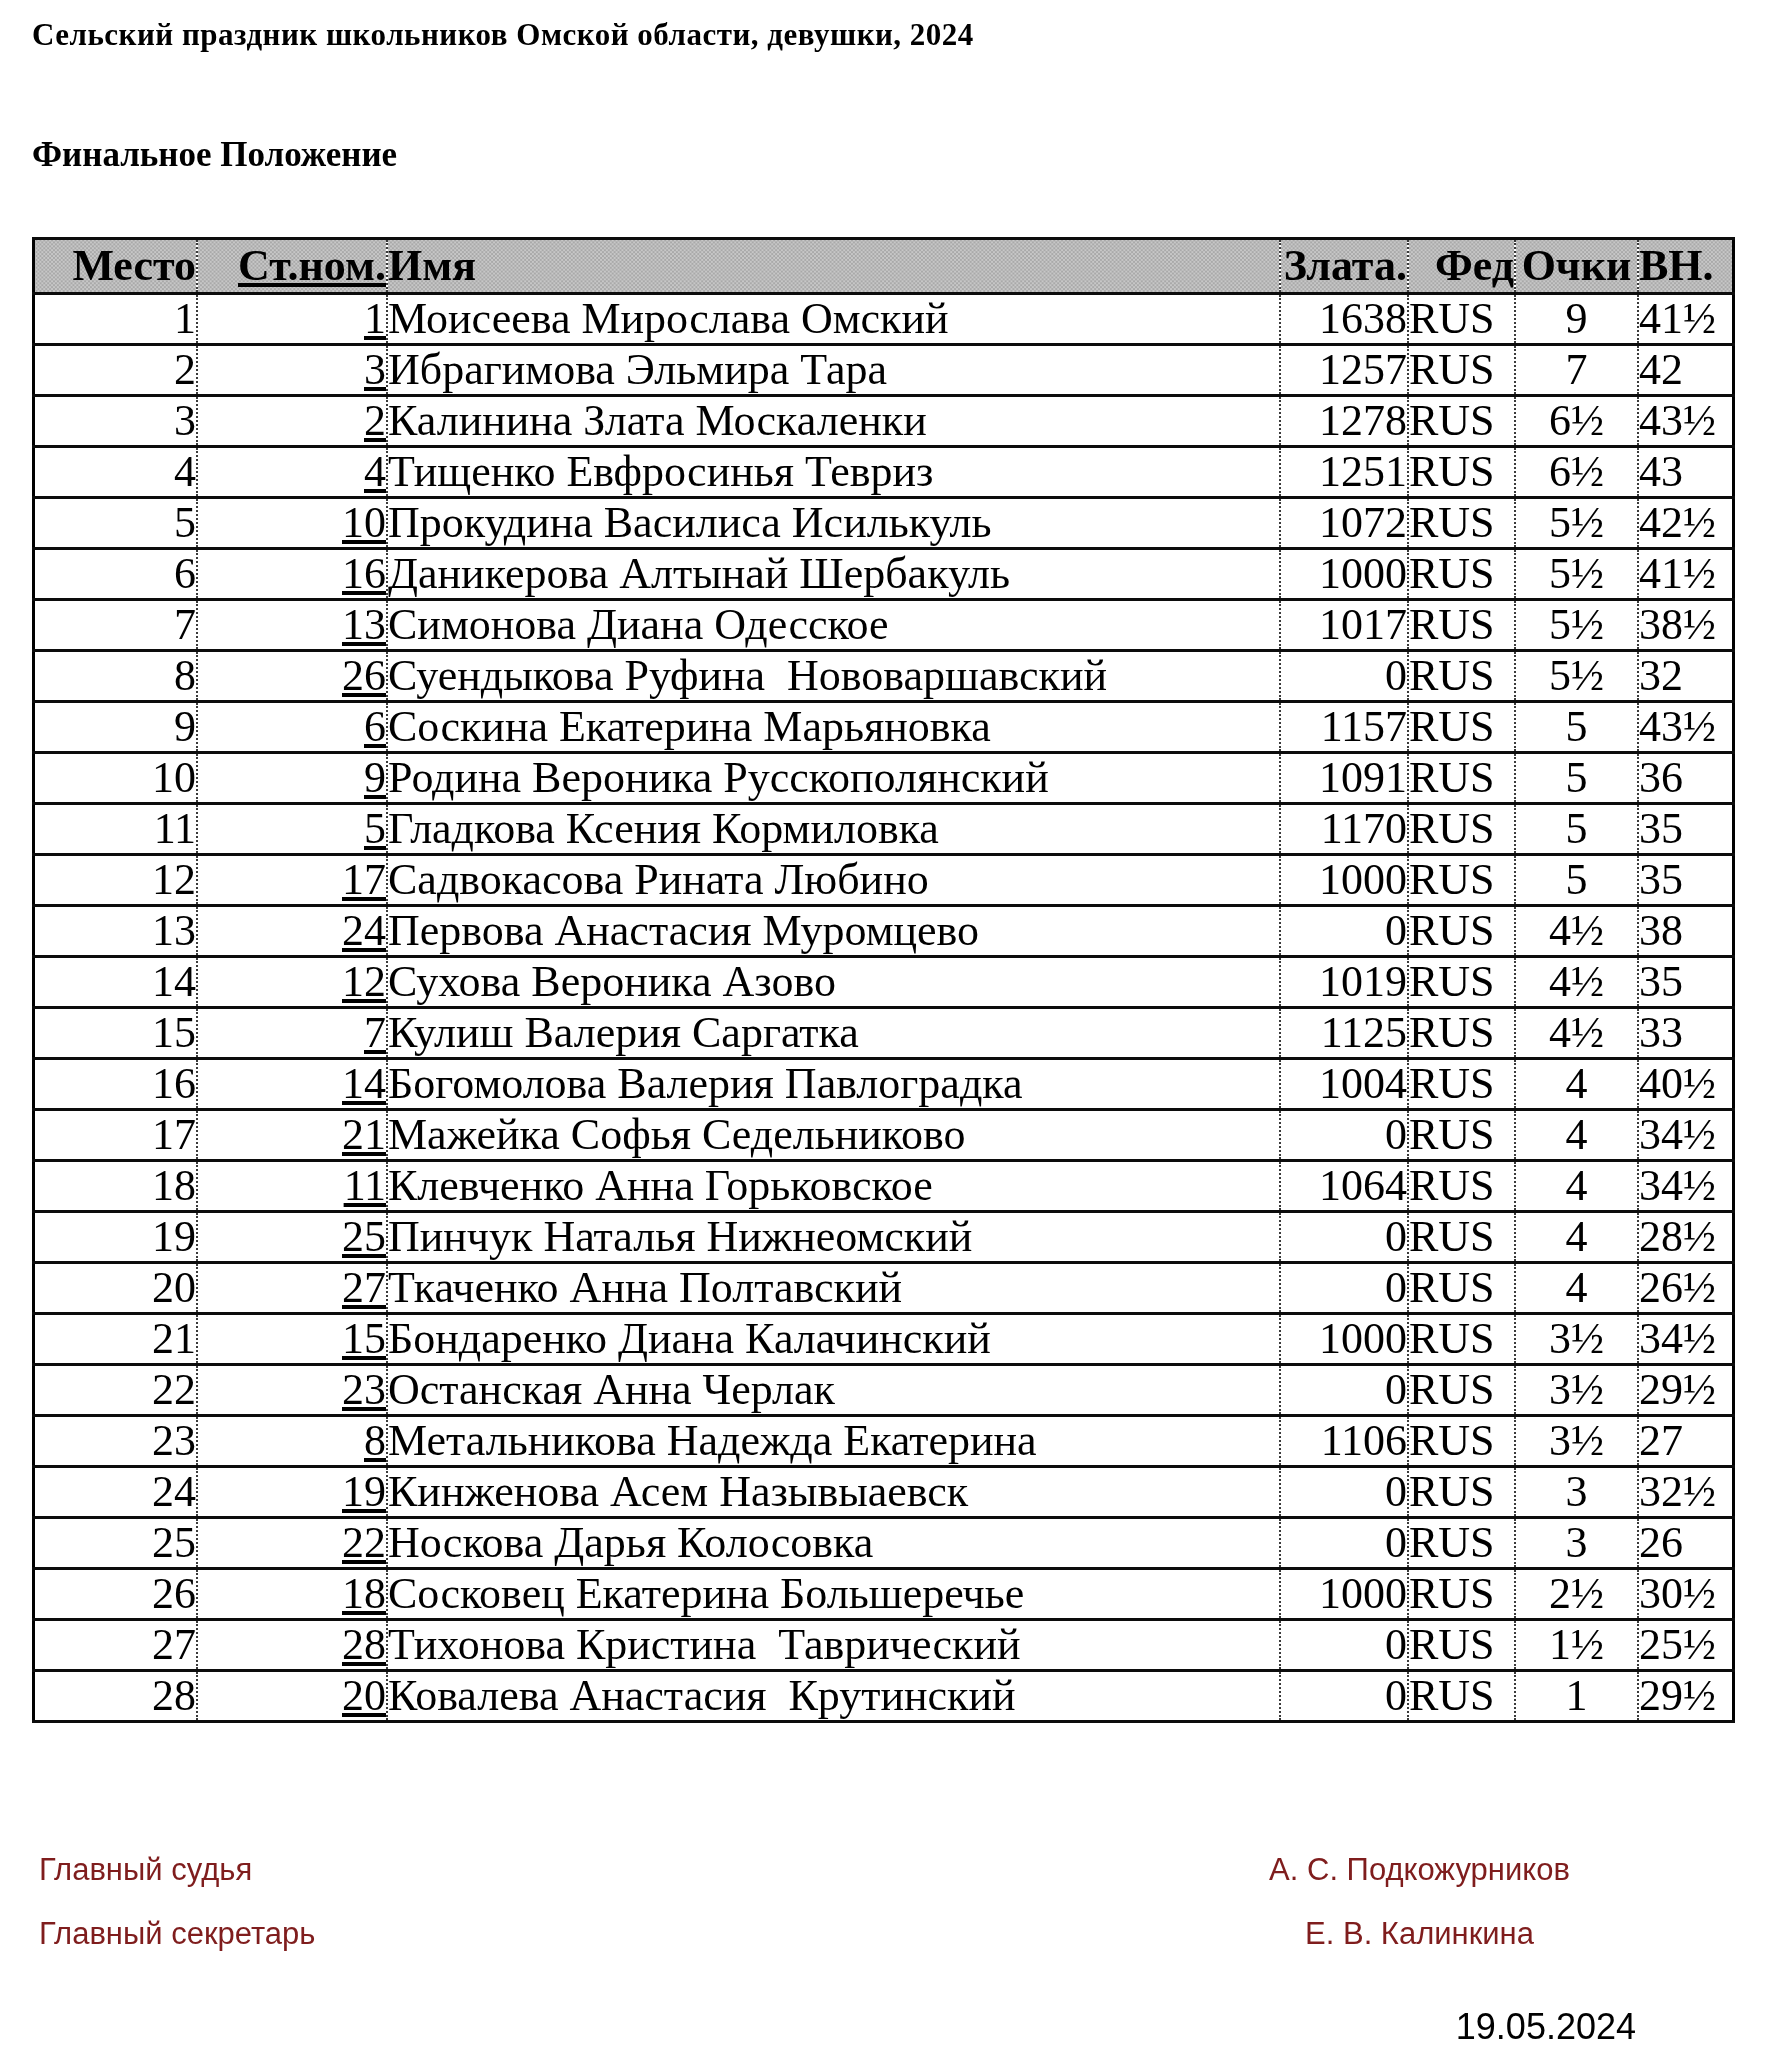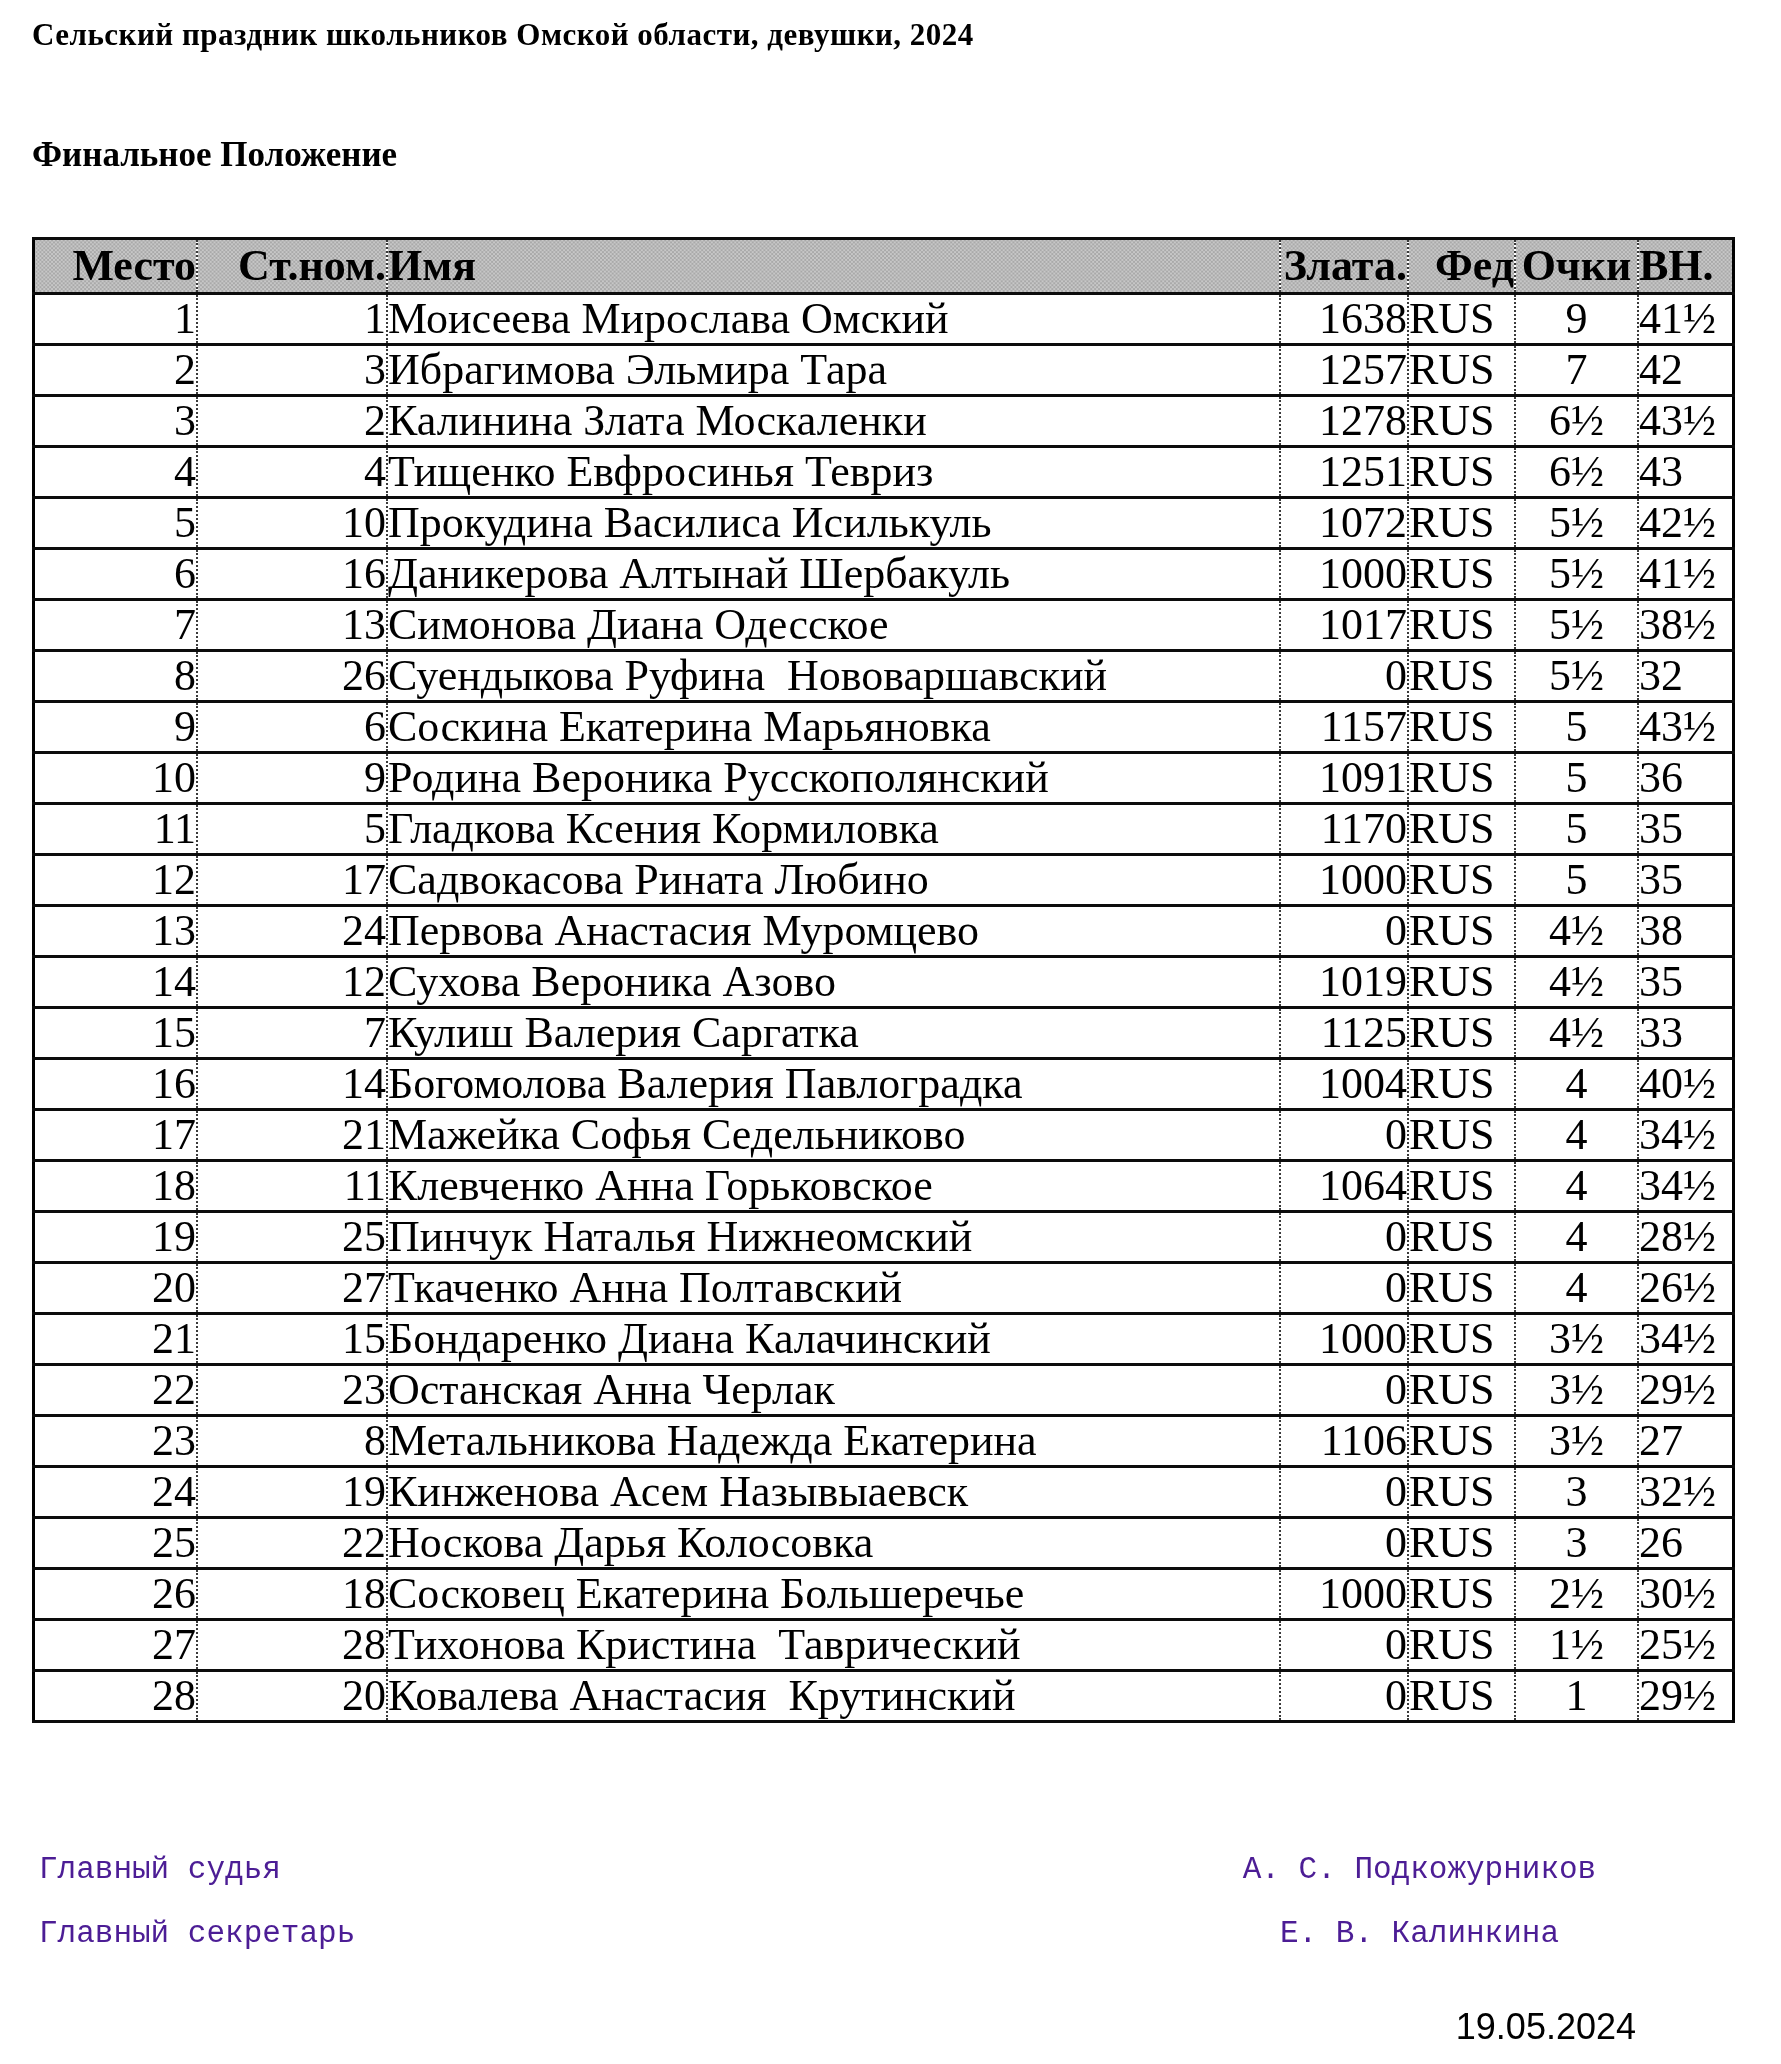--- a/index.html
+++ b/index.html
@@ -44,35 +44,35 @@
   }
   table.standings{border:3.9px solid #000;}
   table.standings thead th{
     height:52px;
     font-weight:bold;
     background-color:#b9b9b9;
     background-image:repeating-conic-gradient(#c7c7c7 0% 25%, #a9a9a9 0% 50%);
     background-size:3.9px 3.9px;
   }
   .col-place{width:161px;text-align:right;padding-right:11.6px;}
-  .col-sno{width:188px;text-align:right;padding-right:11.6px;}
+  .col-sno{width:188px;text-align:right;padding-right:11.6px;text-decoration:underline;}
   .col-name{width:891px;text-align:left;padding-left:7.7px;}
   .col-rating{width:126px;text-align:right;padding-right:7.7px;}
   .col-fed{width:105px;text-align:left;padding-left:7.7px;}
   .col-points{width:121px;text-align:center;}
   .col-bh{width:93px;text-align:left;}
   thead .col-place,thead .col-sno{text-align:right;}
   thead .col-fed{text-align:right;padding-left:0;}
   .footer{
     position:absolute;
     left:0;top:1842px;
     width:1781px;
-    font-family:Liberation Mono, monospace;
+    font-family:Liberation Sans, sans-serif;
     font-size:31px;
-    color:#4c1d95;
+    color:#7f1d1d;
   }
   .footer-row{position:relative;height:64px;}
   .flabel{position:absolute;left:39px;top:9.7px;}
   .fname{position:absolute;left:1159px;top:9.7px;width:521px;text-align:center;}
   .date{
     position:absolute;
     top:2006px;right:145px;
     font-family:"Liberation Sans","DejaVu Sans",sans-serif;
     font-size:36px;
   }

